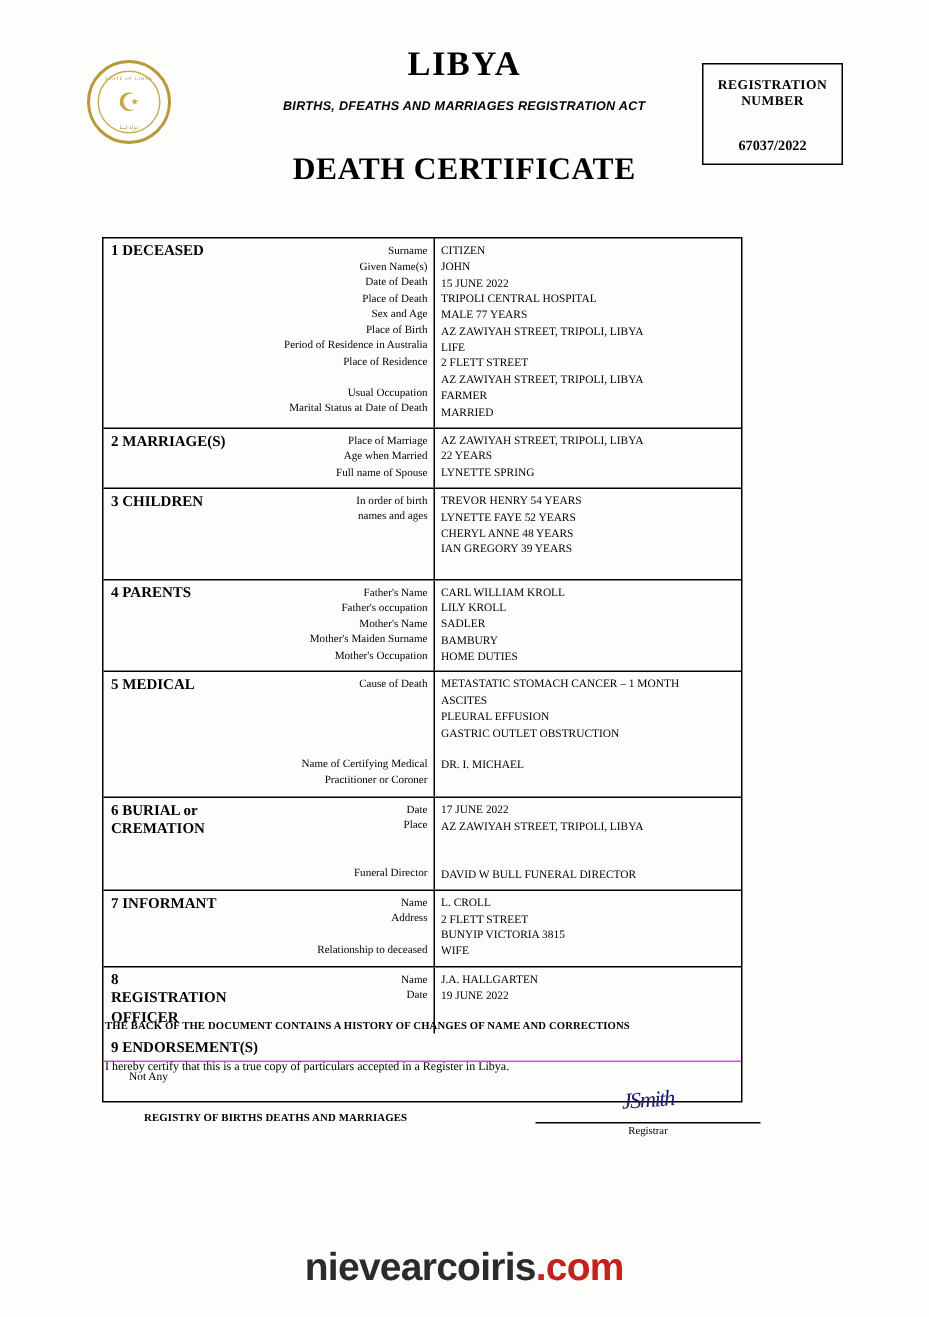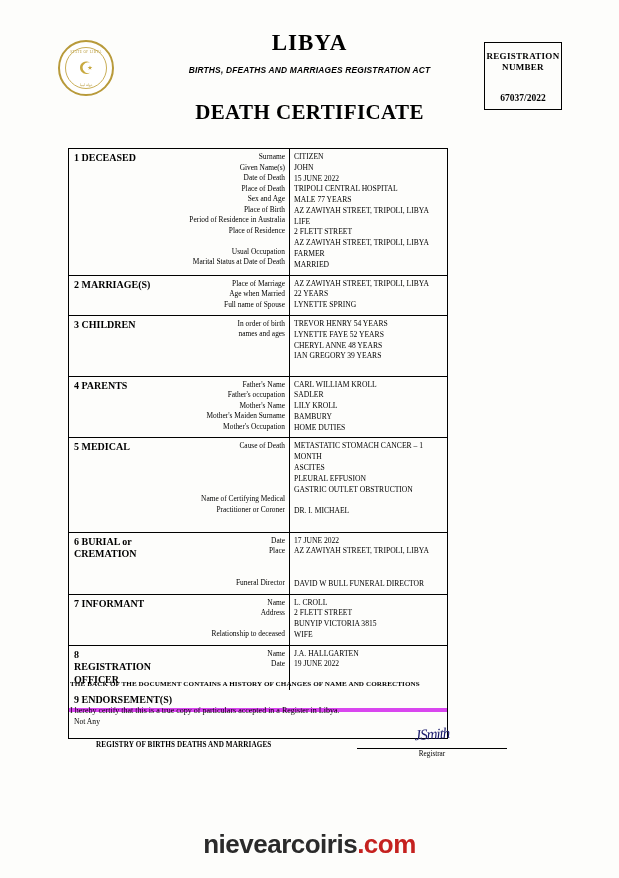--- a/index.html
+++ b/index.html
@@ -89,21 +89,21 @@
     font-weight: bold;
     font-family: "Liberation Sans", sans-serif;
     letter-spacing: .2px;
     margin-top: 9px;
     font-style: italic;
   }
   .reg-box {
     position: absolute;
     right: 57px;
     top: 42px;
-    width: 78px;
+    width: 94px;
     height: 68px;
     border: 1px solid #000;
     box-sizing: border-box;
     text-align: center;
     font-family: "Liberation Serif", serif;
   }
   .reg-box .reg-title {
     font-size: 9px;
     font-weight: bold;
     letter-spacing: .3px;
@@ -118,22 +118,22 @@
   .doc-title {
     text-align: center;
     font-size: 21px;
     font-weight: bold;
     letter-spacing: .4px;
   }
   
   .cert-table {
     position: absolute;
     left: 68px;
-    top: 148px;
-    width: 380px;
+    top: 158px;
+    width: 427px;
     border: 1px solid #000;
     border-collapse: collapse;
     box-sizing: border-box;
     font-size: 7.6px;
   }
   .sec {
     border-bottom: 1px solid #000;
   }
   .sec:last-child { border-bottom: 0; }
   .sec-inner {
@@ -165,25 +165,26 @@
     padding: 3px 4px 4px 4px;
     box-sizing: border-box;
     font-size: 7.6px;
     line-height: 1.42;
   }
   .blank-line { visibility: hidden; }
   .endorse-head {
     padding: 4px 4px 3px 5px;
     font-size: 10px;
     font-weight: bold;
-    border-bottom: 4px solid #d946ef;
+    border-bottom: 1px solid #d946ef;
   }
   .endorse-body {
     padding: 5px 5px 12px 5px;
     font-size: 7.6px;
+    margin-left: 12px;
   }
   
   .footer {
     position: absolute;
     left: 70px;
     top: 680px;
     width: 447px;
     font-family: "Liberation Serif", serif;
   }
   .back-note {
@@ -341,22 +342,22 @@
             <div class="col-head">4 PARENTS</div>
             <div class="col-labels">
               <div>Father's Name</div>
               <div>Father's occupation</div>
               <div>Mother's Name</div>
               <div>Mother's Maiden Surname</div>
               <div>Mother's Occupation</div>
             </div>
             <div class="col-values">
               <div>CARL WILLIAM KROLL</div>
+              <div>LILY KROLL</div>
               <div>SADLER</div>
-              <div>LILY KROLL</div>
               <div>BAMBURY</div>
               <div>HOME DUTIES</div>
             </div>
           </div>
         </div>
         <div class="sec">
           <div class="sec-inner">
             <div class="col-head">5 MEDICAL</div>
             <div class="col-labels">
               <div>Cause of Death</div>

